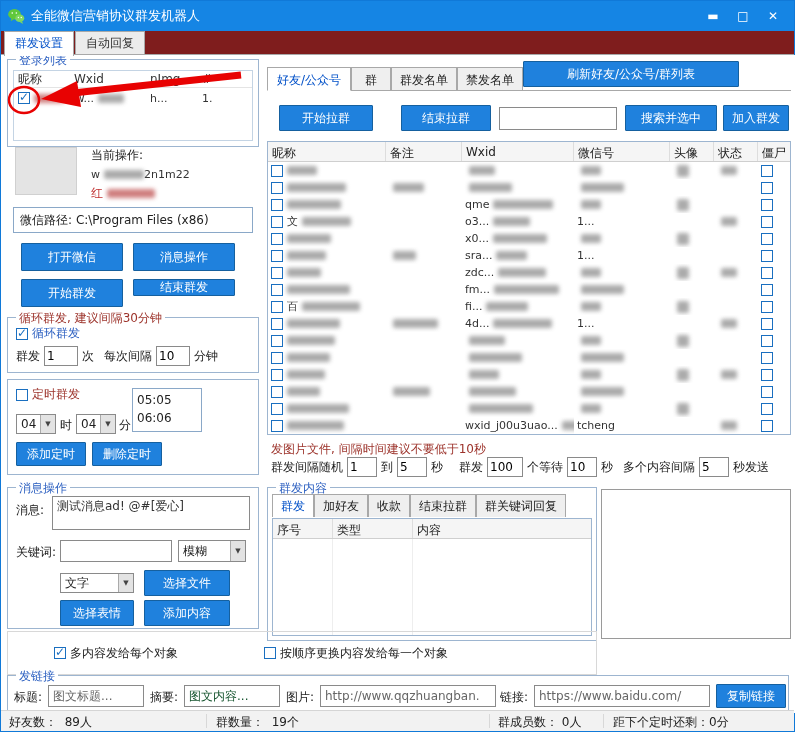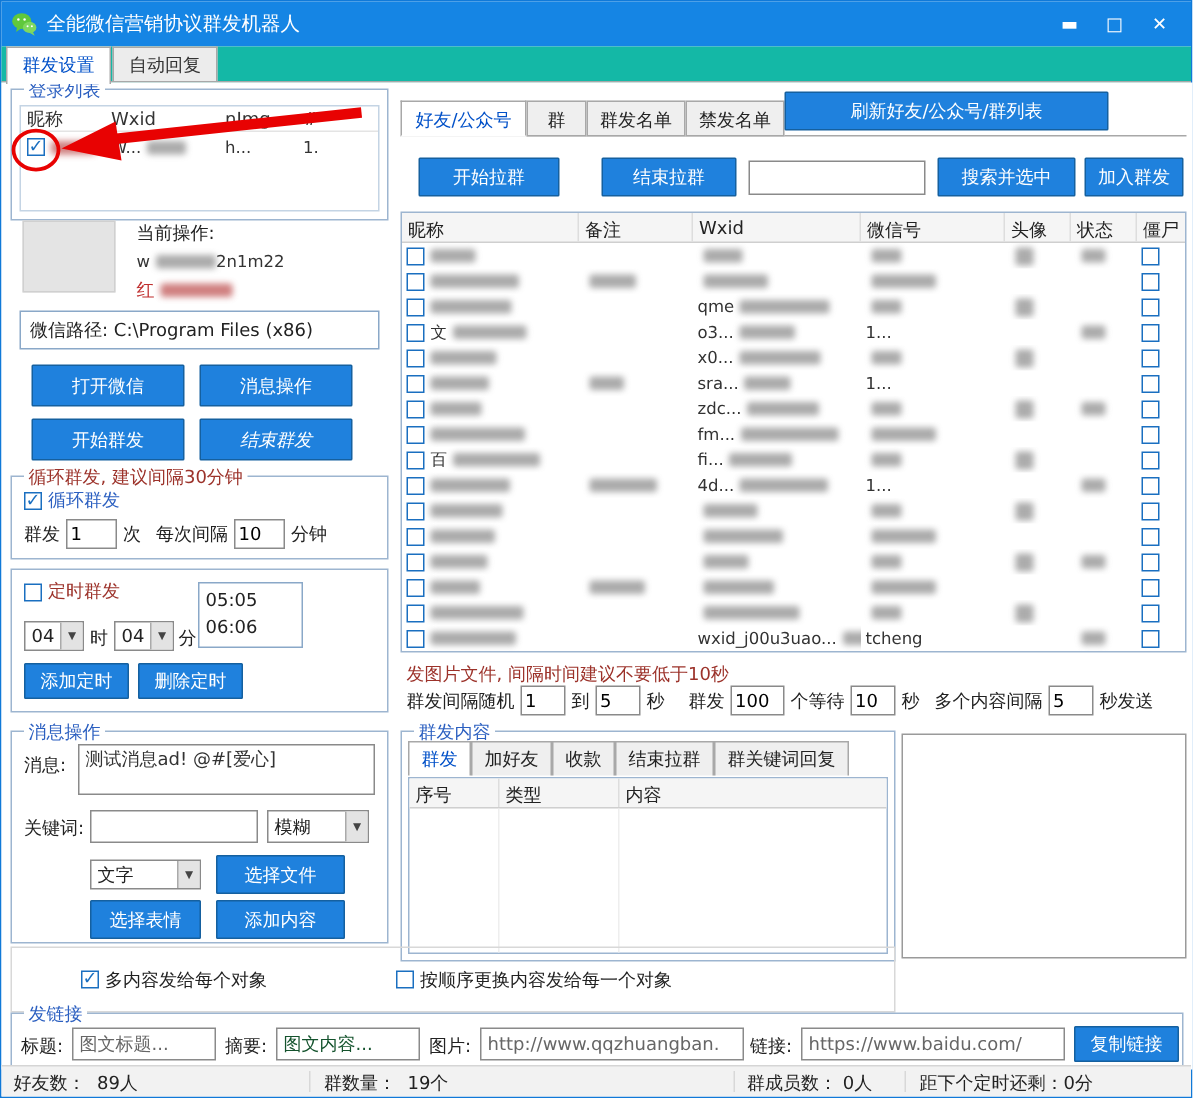--- a/index.html
+++ b/index.html
@@ -7,21 +7,21 @@
   body { font-family:"DejaVu Sans","Liberation Sans",sans-serif; font-size:12px; color:#222; background:#fff; }
   .window { position:relative; width:795px; height:732px; border:1px solid #1079d8; background:#fff; }
 
   
   .titlebar { position:absolute; left:0; top:0; width:100%; height:30px; background:#1585e4; display:flex; align-items:center; padding:0 6px; }
   .apptitle { color:#fff; font-size:13px; margin-left:6px; }
   .wbtns { margin-left:auto; display:flex; }
   .wbtn { width:30px; height:24px; color:#fff; display:flex; align-items:center; justify-content:center; font-size:12px; cursor:pointer; }
 
   
-  .tabstrip { position:absolute; left:0; top:30px; width:100%; height:24px; background:#14b8a6; border-bottom:1px solid #a8a8a8; display:flex; align-items:flex-start; padding-left:3px; }
+  .tabstrip { position:absolute; left:0; top:30px; width:100%; height:24px; background:#7f1d1d; border-bottom:1px solid #a8a8a8; display:flex; align-items:flex-start; padding-left:3px; }
   .tab { border:1px solid #a8a8a8; border-bottom:none; background:#ececec; padding:3px 10px 2px; font-size:12px; color:#333; cursor:pointer; margin-right:1px; }
   .tab.active { background:#fff; color:#0050c8; position:relative; margin-bottom:-1px; padding-bottom:4px; z-index:3; }
 
   .content { position:absolute; left:0; top:54px; width:795px; height:658px; background:#fff; }
 
   .group { position:absolute; border:1px solid #9db5d0; }
   .legend { position:absolute; top:-8px; left:8px; background:#fff; padding:0 3px; font-size:12px; color:#2b5fc0; white-space:nowrap; }
   .legend.maroon { color:#9c322a; }
 
   .btn { position:absolute; background:#1f81dd; border:1px solid #15609f; color:#fff; font-size:12px; display:flex; align-items:center; justify-content:center; cursor:pointer; border-radius:1px; white-space:nowrap; }
@@ -143,21 +143,21 @@
     </span>
 
     <div style="position:absolute;left:12px;top:152px;width:240px;height:26px;border:1px solid #8aa8c8;display:flex;align-items:center;padding-left:6px;background:#fff;">
       <span>微信路径:</span>&nbsp;
       <span>C:\Program Files (x86)</span>
     </div>
 
     <div class="btn" style="left:20px;top:188px;width:102px;height:28px;">打开微信</div>
     <div class="btn" style="left:132px;top:188px;width:102px;height:28px;">消息操作</div>
     <div class="btn" style="left:20px;top:224px;width:102px;height:28px;">开始群发</div>
-    <div class="btn" style="left:132px;top:224px;width:102px;height:28px;font-style:italic;">结束群发</div>
+    <div class="btn" style="left:132px;top:224px;width:102px;height:17px;">结束群发</div>
 
     <div class="group" style="left:6px;top:262px;width:252px;height:56px;">
       <span class="legend maroon">循环群发, 建议间隔30分钟</span>
       <span style="position:absolute;left:8px;top:7px;display:flex;align-items:center;gap:4px;">
         <span class="cb checked"></span>
         <span class="lbl blue" style="position:static;">循环群发</span>
       </span>
       <span style="position:absolute;left:8px;top:28px;display:flex;align-items:center;gap:4px;">
         <span>群发</span>
         <input class="num" style="width: 34px; height: 20px;" value="1">

